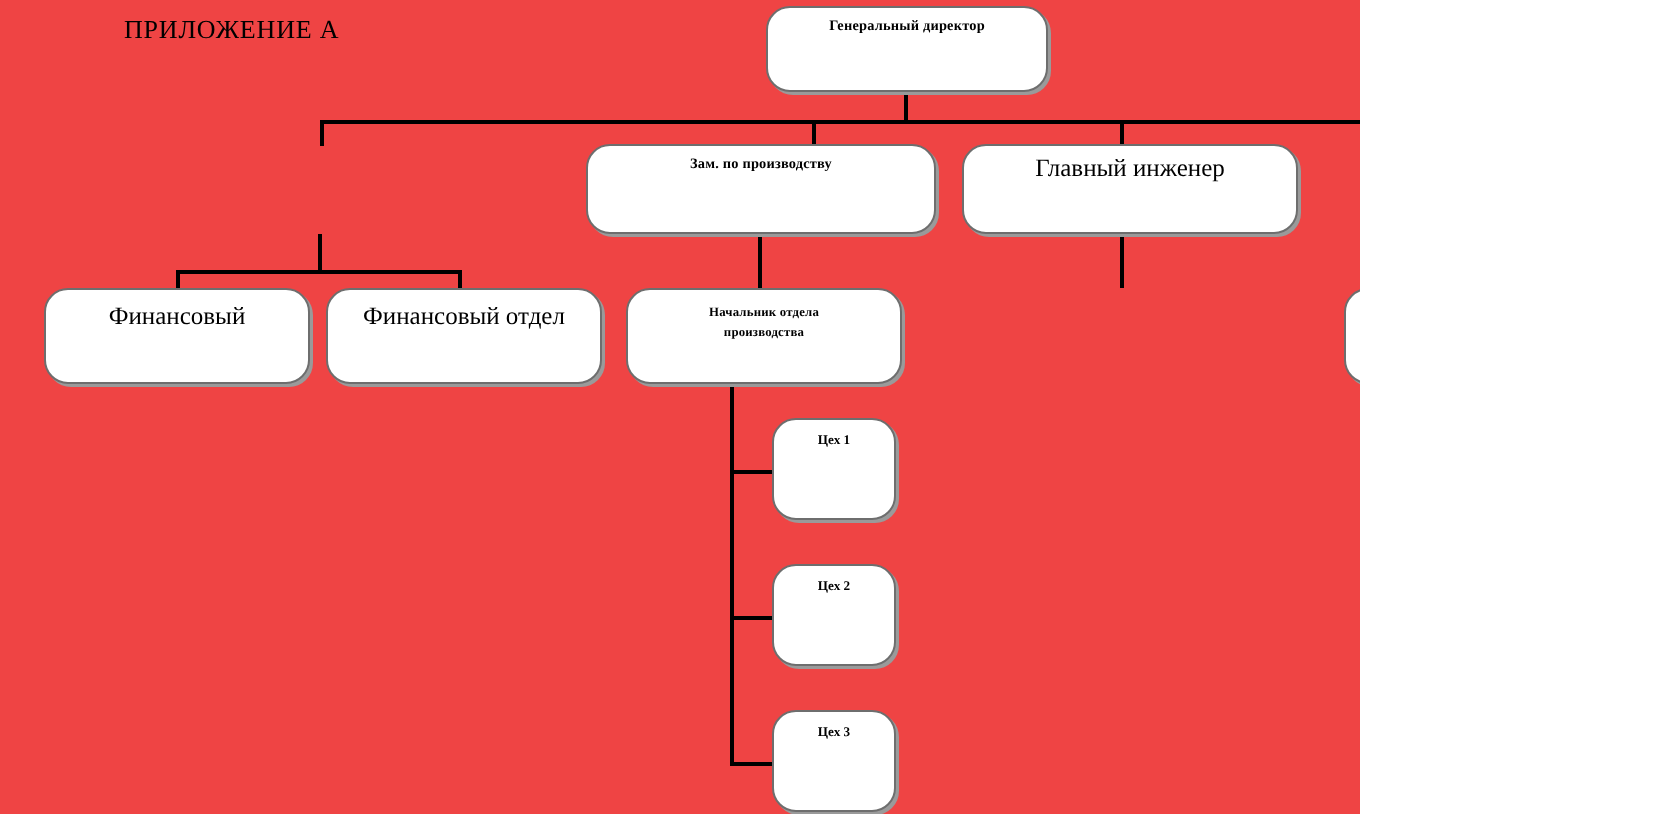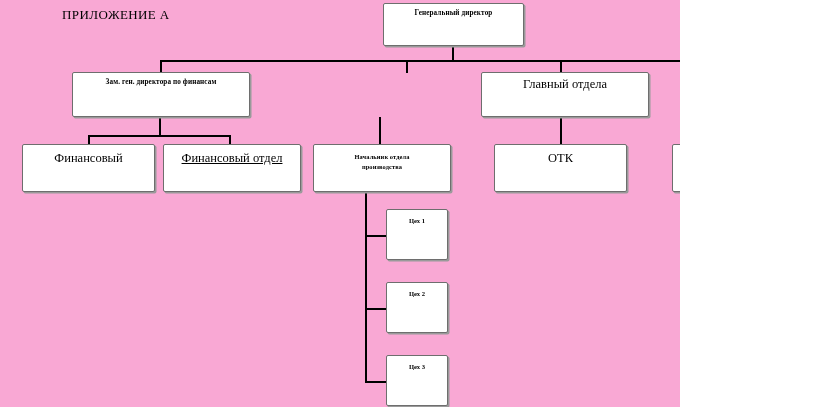--- a/index.html
+++ b/index.html
@@ -4,37 +4,37 @@
 <style>
   html, body {
     margin: 0;
     padding: 0;
     background: #ffffff;
   }
   #canvas {
     position: relative;
     width: 680px;
     height: 407px;
-    background: #f9a8d4;
+    background: #ef4444;
     font-family: "Liberation Serif", "DejaVu Serif", serif;
     overflow: hidden;
   }
   .page-label {
     position: absolute;
     font-family: "Liberation Serif", "DejaVu Serif", serif;
     font-size: 13px;
     color: #000000;
     letter-spacing: 0.4px;
     white-space: nowrap;
   }
   .node {
     position: absolute;
     box-sizing: border-box;
     border: 1px solid #6e6e6e;
-    border-radius: 2px;
+    border-radius: 12px;
     background: #ffffff;
     box-shadow: 1.5px 1.5px 0 0 #9a9a9a;
   }
   .node .node-label {
     position: absolute;
     left: 3px;
     right: 3px;
     top: 5px;
     text-align: center;
     color: #000000;
@@ -82,46 +82,43 @@
 
   <div class="conn v" style="left:365px; top:185px; height:198px;"></div>
   <div class="conn h" style="left:365px; top:235px; width:21px;"></div>
   <div class="conn h" style="left:365px; top:308px; width:21px;"></div>
   <div class="conn h" style="left:365px; top:381px; width:21px;"></div>
 
   <div class="node s-small" style="left:383px; top:3px; width:141px; height:43px;">
     <div class="node-label">Генеральный директор</div>
   </div>
 
-  <div class="node s-small" style="left:72px; top:72px; width:178px; height:45px;">
-    <div class="node-label">Зам. ген. директора по финансам</div>
+
+  <div class="node s-small" style="left:293px; top:72px; width:175px; height:45px;">
+    <div class="node-label">Зам. по производству</div>
   </div>
 
-
   <div class="node s-mid" style="left:481px; top:72px; width:168px; height:45px;">
-    <div class="node-label" style="top:4px;">Главный отдела</div>
+    <div class="node-label" style="top:4px;">Главный инженер</div>
   </div>
 
 
   <div class="node s-mid" style="left:22px; top:144px; width:133px; height:48px;">
     <div class="node-label" style="top:6px;">Финансовый</div>
   </div>
 
   <div class="node s-mid" style="left:163px; top:144px; width:138px; height:48px;">
-    <div class="node-label" style="top:6px;text-decoration:underline;">Финансовый отдел</div>
+    <div class="node-label" style="top:6px;">Финансовый отдел</div>
   </div>
 
   <div class="node s-tiny" style="left:313px; top:144px; width:138px; height:48px;">
     <div class="node-label" style="top:7px; line-height:1.5;">Начальник отдела
 производства</div>
   </div>
 
-  <div class="node s-mid" style="left:494px; top:144px; width:133px; height:48px;">
-    <div class="node-label" style="top:6px;">ОТК</div>
-  </div>
 
   <div class="node s-tiny" style="left:672px; top:144px; width:142px; height:48px;">
     <div class="node-label" style="top:8px;">Отдел маркетинга и анализа</div>
   </div>
 
   <div class="node s-cell" style="left:386px; top:209px; width:62px; height:51px;">
     <div class="node-label" style="top:7px;">Цех 1</div>
   </div>
 
   <div class="node s-cell" style="left:386px; top:282px; width:62px; height:51px;">

